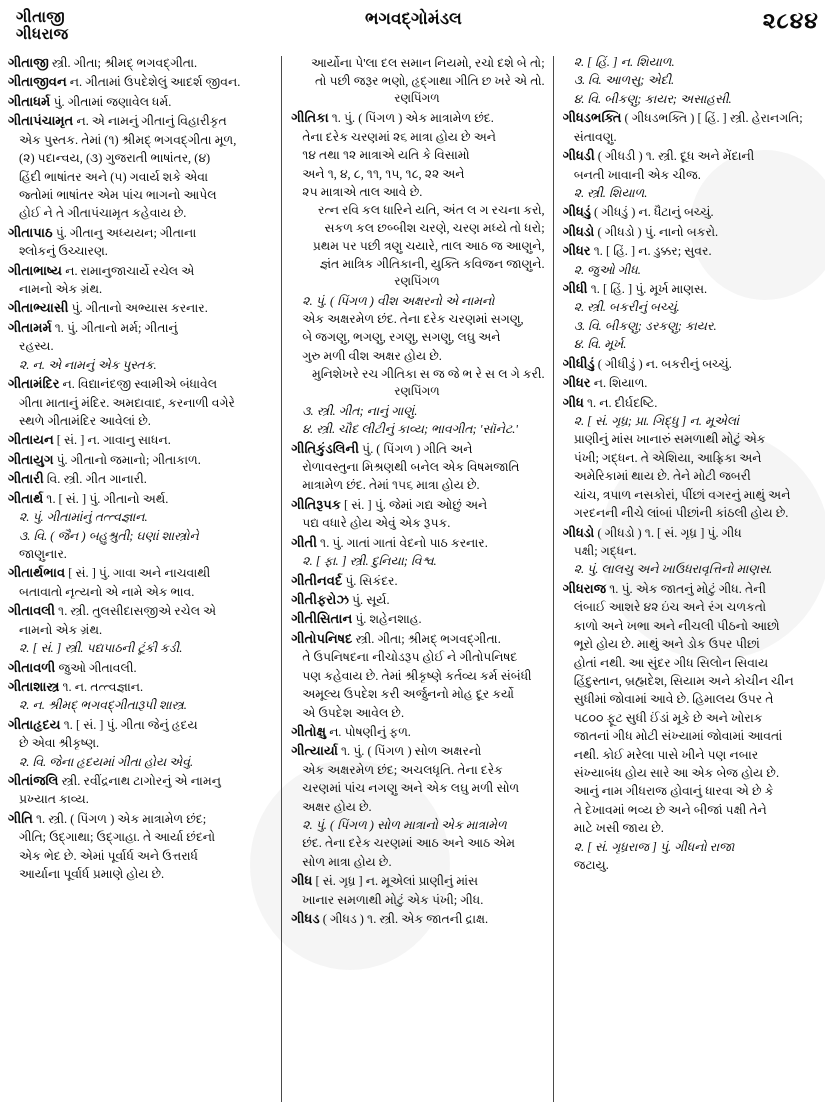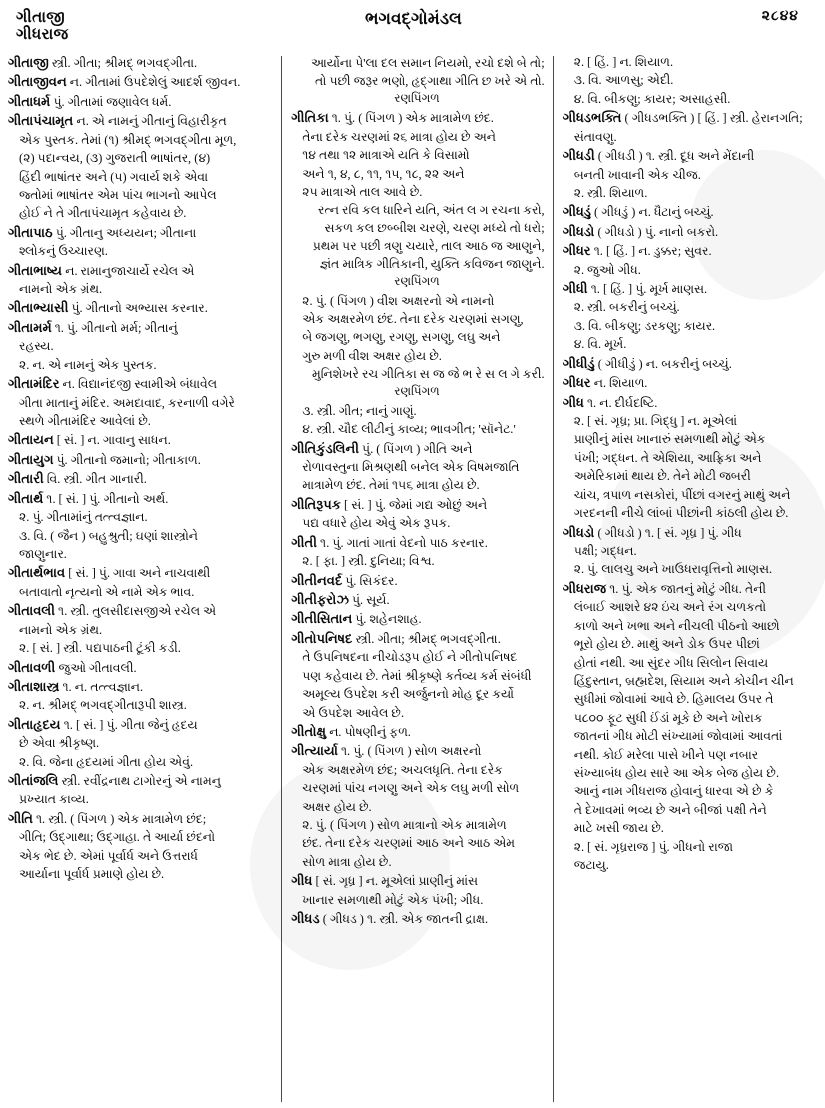--- a/index.html
+++ b/index.html
@@ -57,23 +57,23 @@
   .hdr-center {
     position: absolute;
     left: 0; right: 0;
     top: 1px;
     text-align: center;
     font-size: 17px;
     font-weight: bold;
   }
   .hdr-right {
     position: absolute;
-    right: 20px;
+    right: 0;
     top: 0px;
-    font-size: 14px;
+    font-size: 22px;
     font-weight: bold;
     letter-spacing: 1px;
   }
 
   
   .columns {
     display: flex;
     height: 1052px;
     margin-top: 2px;
   }
@@ -106,20 +106,21 @@
   .entry > .hw {
     margin-left: -11px;
   }
   .hw {
     font-weight: bold;
     font-size: 13.1px;
   }
   .sense {
     padding-left: 11px;
     margin: 0 0 1.5px 0;
+    font-style: italic;
   }
   .cont {
     padding-left: 11px;
     margin: 0 0 1.5px 0;
   }
   .verse {
     padding-left: 2px;
     margin: 1px 0 0 0;
     text-align: right;
   }

